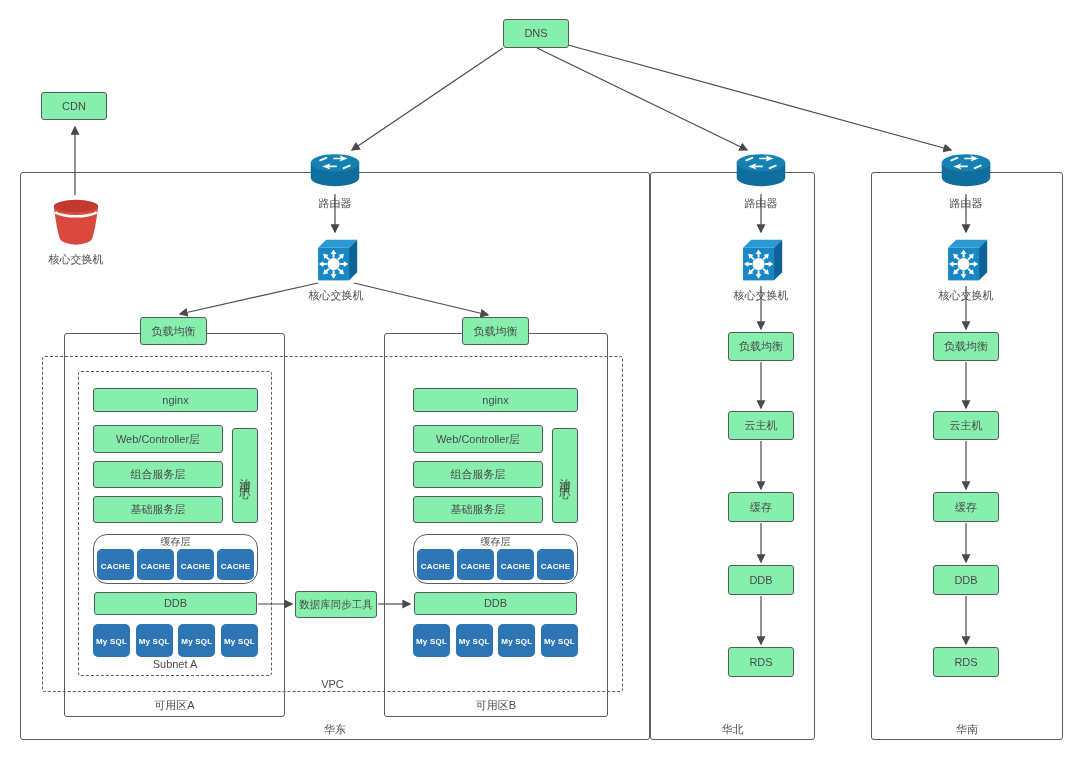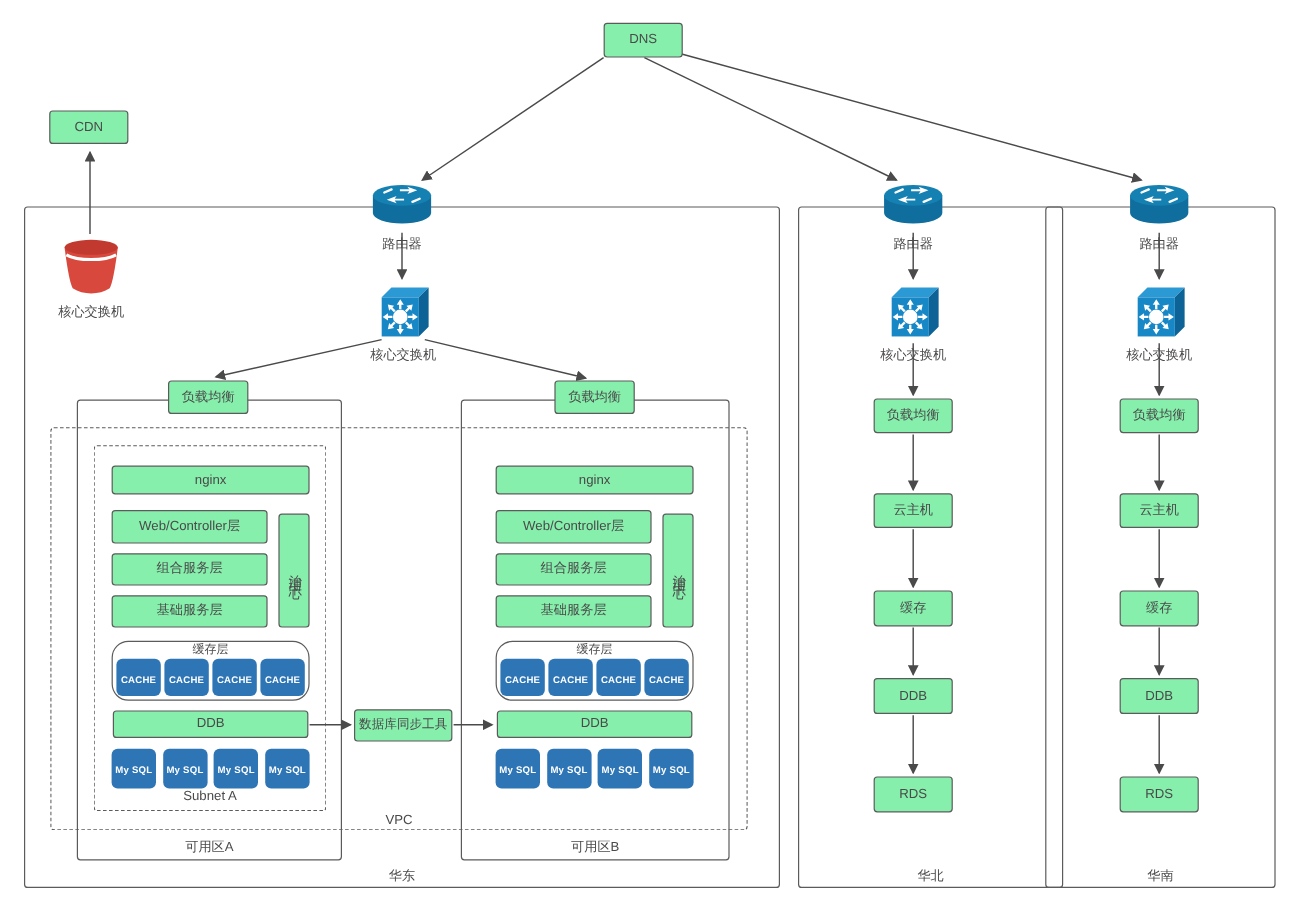--- a/index.html
+++ b/index.html
@@ -60,21 +60,21 @@
         <path d="M4 11 C6 26 8 40 11 46 C20 52 34 52 43 46 C46 40 48 26 50 11 Z" fill="var(--bucket_red,#d9483c)"></path>
         <ellipse cx="27" cy="10.5" rx="23" ry="6.5" fill="var(--bucket_rim,#c23a2f)"></ellipse>
         <path d="M5.5 17 C15 22.5 39 22.5 48.5 17" stroke="#fff" stroke-width="2.6" fill="none"></path>
       </symbol>
     </defs>
   </svg>
 
   <div class="cbox" style="left:20px;top:172px;width:630px;height:568px">
     <div class="blbl" style="bottom:2px">华东</div>
   </div>
-  <div class="cbox" style="left:665px;top:172px;width:221px;height:568px">
+  <div class="cbox" style="left:650px;top:172px;width:165px;height:568px">
     <div class="blbl" style="bottom:2px">华北</div>
   </div>
   <div class="cbox" style="left:871px;top:172px;width:192px;height:568px">
     <div class="blbl" style="bottom:2px">华南</div>
   </div>
 
   <div class="cbox" style="left:64px;top:333px;width:221px;height:384px">
     <div class="blbl" style="bottom:3px">可用区A</div>
   </div>
   <div class="cbox" style="left:384px;top:333px;width:224px;height:384px">

